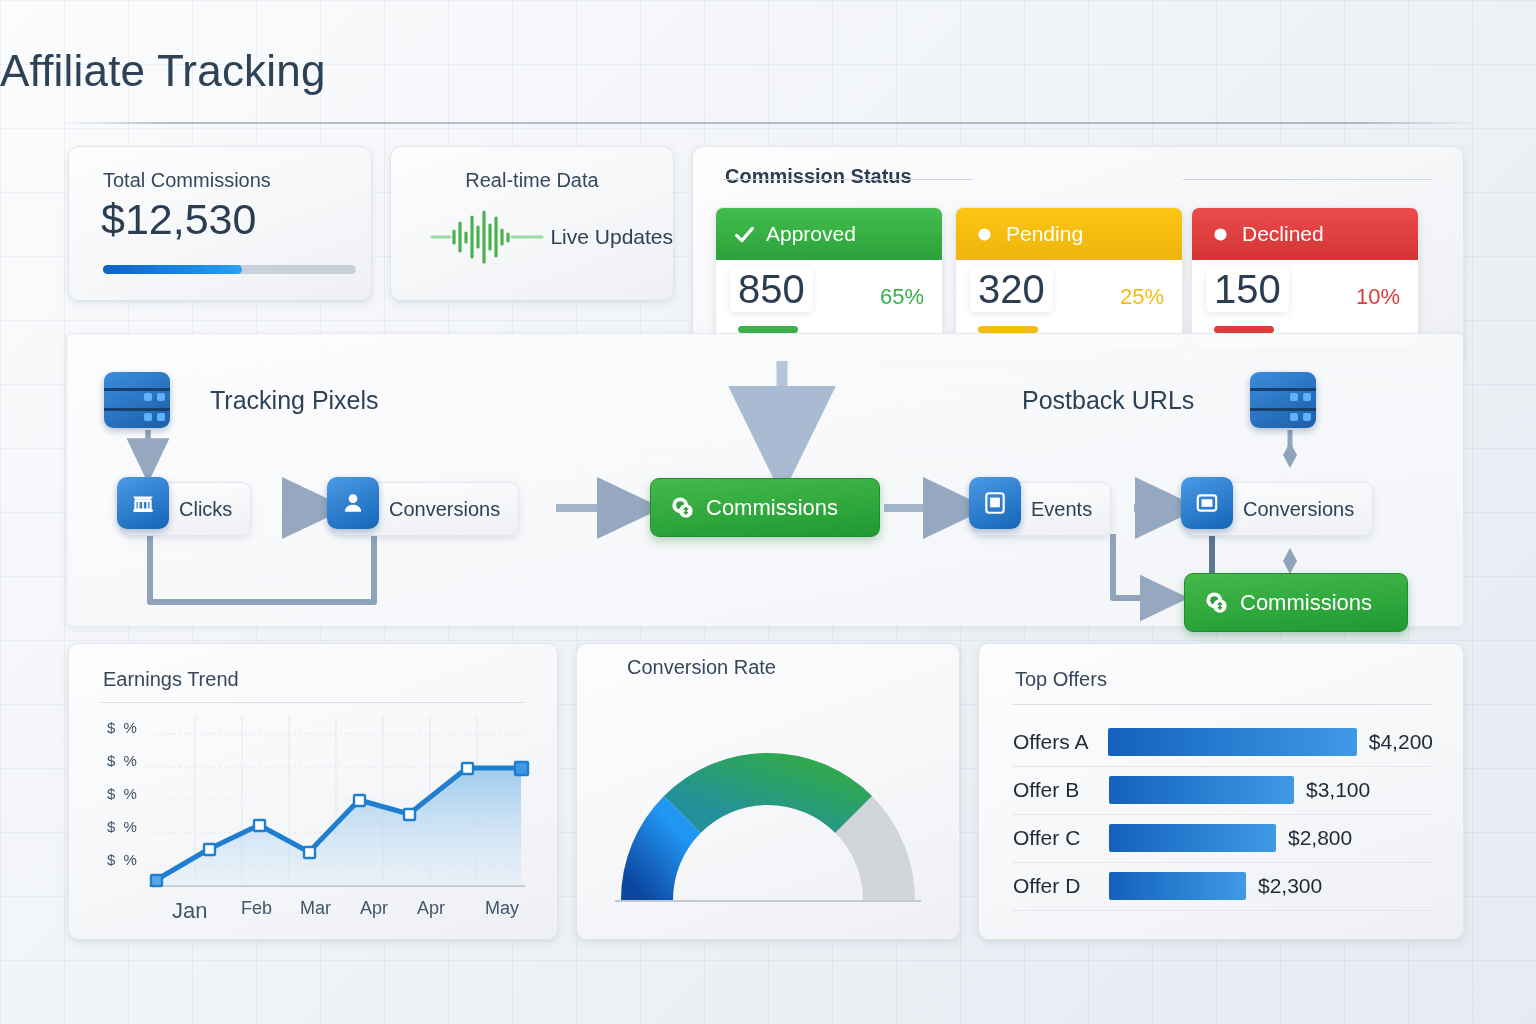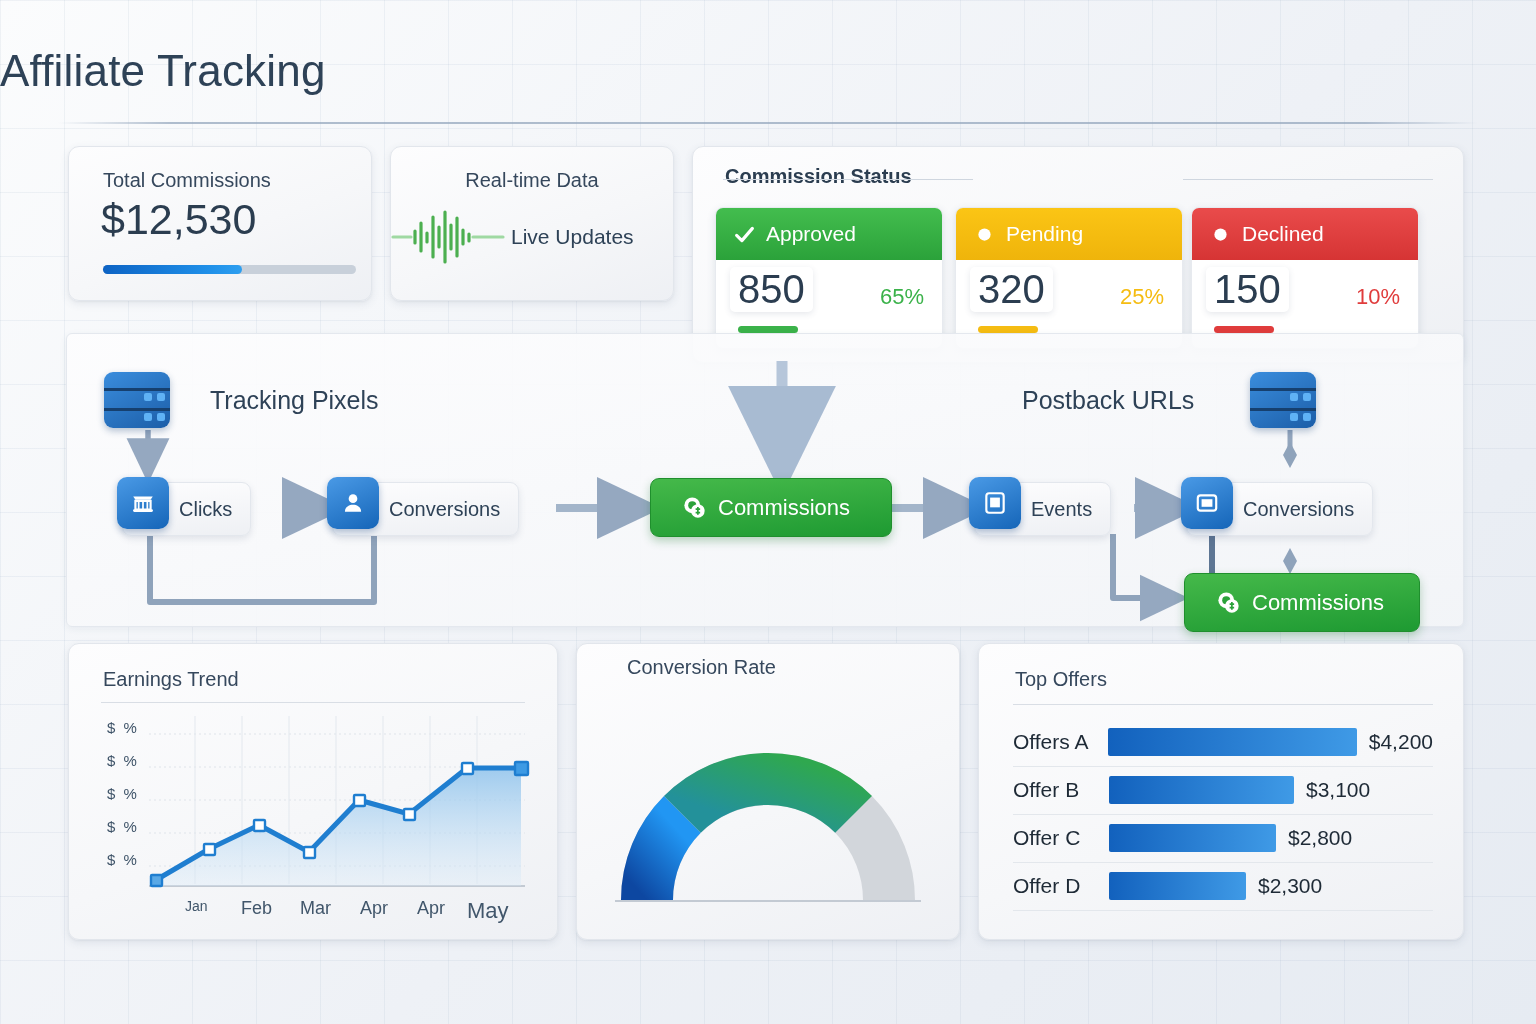--- a/index.html
+++ b/index.html
@@ -55,21 +55,21 @@
     background:#c8d0da;
   }
   #kpi-bar-fill{
     position:absolute;left:0;top:0;height:9px;border-radius:5px;
     background:linear-gradient(to right,#0d63c4,#1f8fe8 75%,#2e9ff0);
   }
 
   
   #kpi-rt{left:390px;top:146px;width:282px;height:153px;}
   #kpi-rt .card-title{left:0;top:22px;width:282px;text-align:center;}
-  #wave-row{position:absolute;left:0;top:62px;width:282px;display:flex;align-items:center;justify-content:flex-start;gap:4px;}
+  #wave-row{position:absolute;left:0;top:62px;width:282px;display:flex;align-items:center;justify-content:flex-end;gap:4px;}
   #wave{display:block;}
   #live-label{font-size:21px;color:#2e4257;white-space:nowrap;}
 
   
   #status-panel{left:692px;top:146px;width:770px;height:215px;}
   #status-title{
     position:absolute;left:0;top:18px;width:770px;text-align:left;
     font-size:20px;color:#2b3d50;font-weight:bold;margin-left:32px;
   }
   .status-rule{position:absolute;top:32px;height:1px;background:#cfd6df;}
@@ -125,21 +125,20 @@
     position:absolute;left:-6px;top:-6px;width:52px;height:52px;border-radius:10px;
     background:linear-gradient(155deg,#4a9ae6,#1565b8);
     box-shadow:0 3px 7px rgba(25,70,130,.33);
     display:flex;align-items:center;justify-content:center;
   }
   .nicon svg{display:block;}
   .node.green{
     background:linear-gradient(175deg,#45b94a,#1e9a32);
     border:1px solid #1f8f2d;box-shadow:0 4px 10px rgba(25,120,45,.30);
     height:57px;
-    padding-left:12px;
   }
   .node.green .nlabel{color:#fff;font-size:22px;padding-left:10px;}
   .node.green .gicon{margin-left:18px;display:flex;align-items:center;}
 
   #n-clicks{left:122px;top:482px;}
   #n-conv1{left:332px;top:482px;}
   #n-comm1{left:650px;top:478px;width:228px;}
   #n-events{left:974px;top:482px;}
   #n-conv2{left:1186px;top:482px;}
   #n-comm2{left:1184px;top:573px;width:222px;}
@@ -417,26 +416,26 @@
         <rect x="185" y="176" width="11" height="11" rx="1" fill="#ffffff"></rect>
         <rect x="235" y="203" width="11" height="11" rx="1" fill="#ffffff"></rect>
         <rect x="285" y="151" width="11" height="11" rx="1" fill="#ffffff"></rect>
         <rect x="335" y="165" width="11" height="11" rx="1" fill="#ffffff"></rect>
         <rect x="393" y="119" width="11" height="11" rx="1" fill="#ffffff"></rect>
         <rect x="446" y="118" width="13" height="13" rx="1" fill="#3d9ae4"></rect>
       </g>
     </svg>
 
     <div style="position:absolute;left:0;top:254px;width:488px;">
-      <span style="position:absolute;left:116px;font-size:14px;color:#41566b">Jan</span>
+      <span style="position:absolute;left:103px;font-size:22px;color:#41566b">Jan</span>
       <span style="position:absolute;left:172px;font-size:18px;color:#41566b">Feb</span>
       <span style="position:absolute;left:231px;font-size:18px;color:#41566b">Mar</span>
       <span style="position:absolute;left:291px;font-size:18px;color:#41566b">Apr</span>
       <span style="position:absolute;left:348px;font-size:18px;color:#41566b">Apr</span>
-      <span style="position:absolute;left:398px;font-size:22px;color:#41566b">May</span>
+      <span style="position:absolute;left:416px;font-size:18px;color:#41566b">May</span>
     </div>
   </div>
 
   <div class="card" id="card-gauge">
     <div class="card-title">Conversion Rate</div>
     <svg width="382" height="230" viewBox="0 0 382 230" style="position:absolute;left:0;top:58px">
       <defs>
         <linearGradient id="gb" x1="0" y1="1" x2="0.45" y2="0">
           <stop offset="0%" stop-color="#0d47a1"></stop>
             <stop offset="100%" stop-color="#2196f3"></stop>

